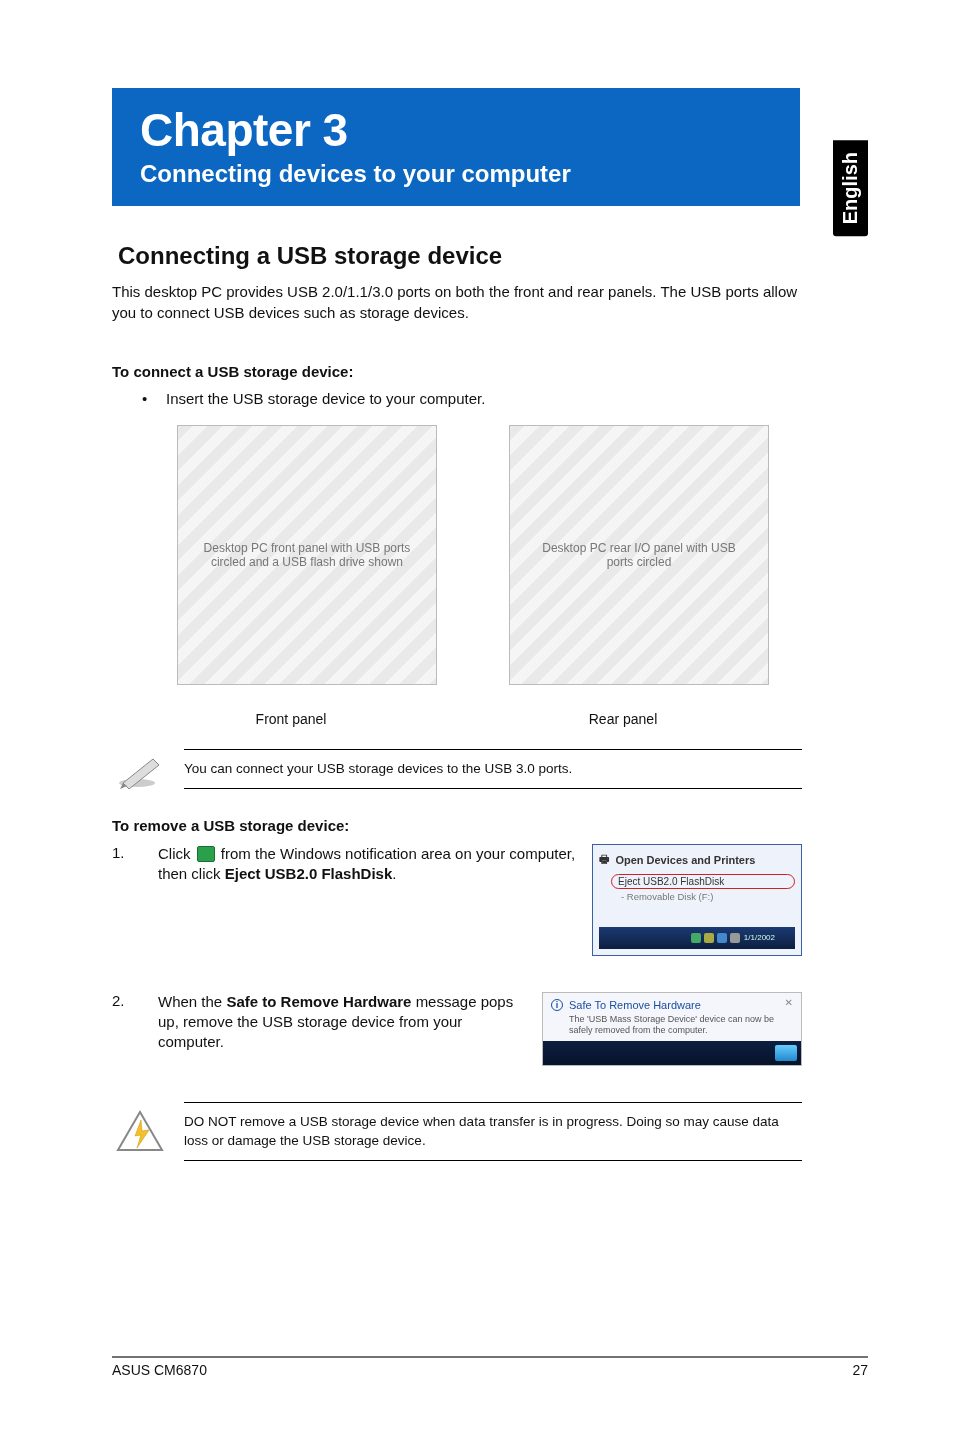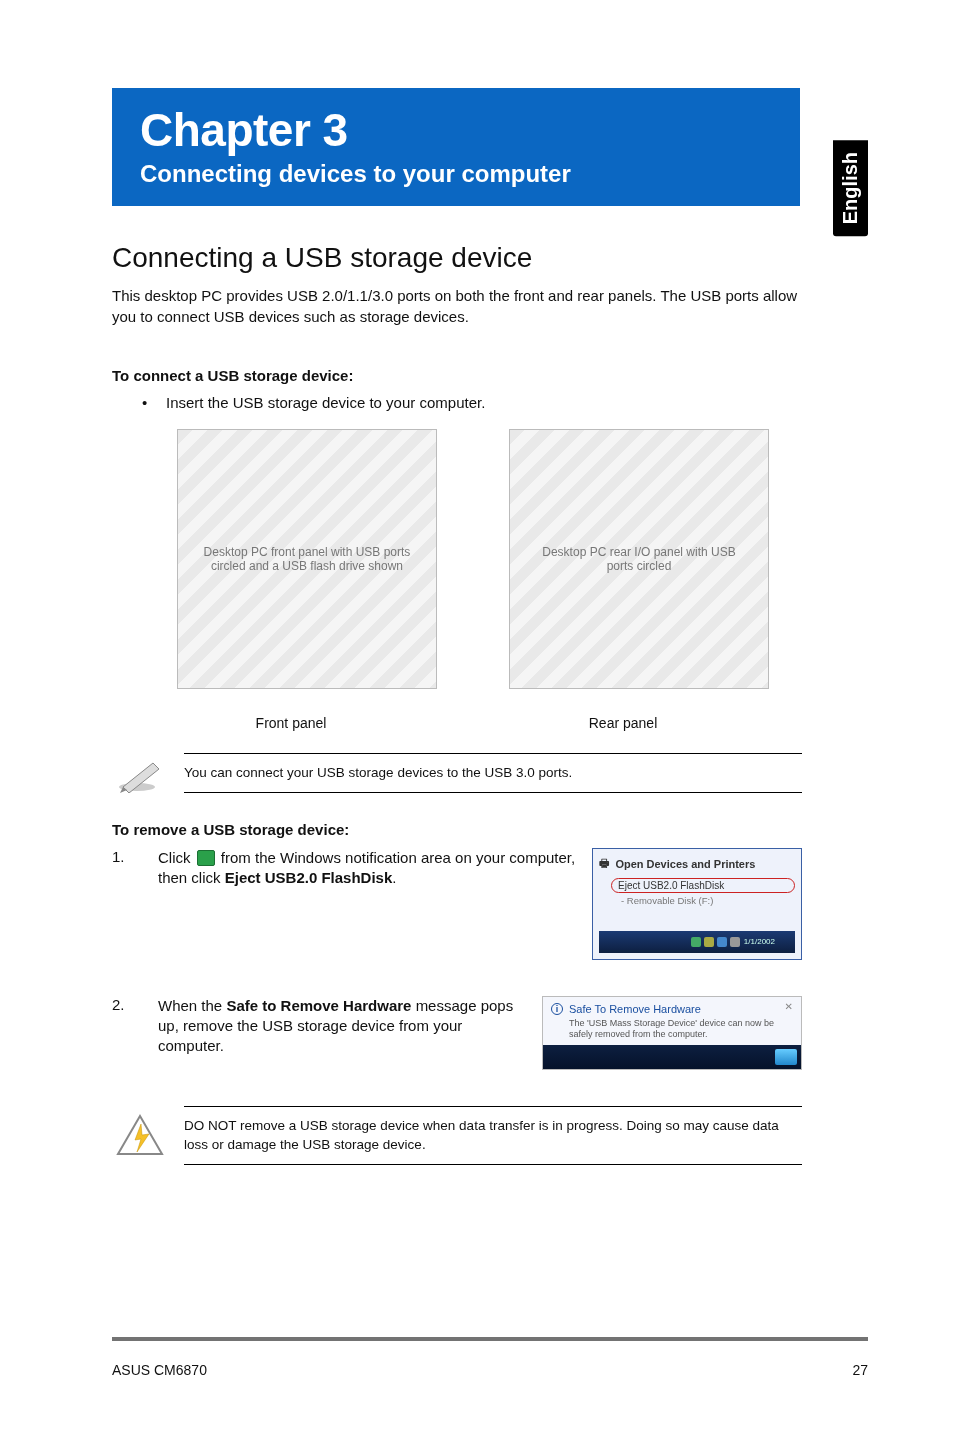--- a/index.html
+++ b/index.html
@@ -14,21 +14,21 @@
   }
   .chapter-banner {
     background: #0b67c2; color: #fff;
     padding: 18px 22px 18px 28px;
     margin-bottom: 36px;
     width: 688px;
   }
   .chapter-banner .ch-num { font-size: 46px; font-weight: bold; line-height: 1.05; letter-spacing: -0.5px; }
   .chapter-banner .ch-title { font-size: 24px; font-weight: bold; margin-top: 6px; }
   .content { width: 690px; }
-  .h2 { font-size: 28px; font-weight: normal; margin-bottom: 12px; }
+  .h2 { font-size: 24px; font-weight: bold; margin-bottom: 12px; margin-left: 6px; }
   .body-text { font-size: 15px; line-height: 1.35; margin-bottom: 40px; }
   .subhead { font-size: 15px; font-weight: bold; margin: 14px 0 10px 0; }
   .bullet-row { display: flex; align-items: flex-start; margin-left: 30px; margin-bottom: 18px; font-size: 15px; }
   .bullet-row .dot { width: 24px; flex:0 0 24px; }
   .bullet-row .txt { flex:1; }
   .images-row { display: flex; gap: 40px; margin: 6px 0 20px 0; justify-content: center; }
   .img-box { display:flex; flex-direction:column; align-items:center; }
   .img-ph {
     width: 260px; height: 260px;
     background: linear-gradient(135deg,#e9e9e9 25%,#f5f5f5 25%,#f5f5f5 50%,#e9e9e9 50%,#e9e9e9 75%,#f5f5f5 75%);
@@ -93,21 +93,21 @@
     background:linear-gradient(#0d1f40,#05122a);
     display:flex; justify-content:flex-end; align-items:center; padding-right:4px;
   }
   .step-img2 .tb .win { width:22px;height:16px;background:linear-gradient(#6cf,#28c);border-radius:2px; }
 
   .warn-box { display:flex; align-items:center; gap:16px; margin-top: 4px; }
   .warn-text-wrap { flex:1; border-top:1px solid #000; border-bottom:1px solid #000; padding:10px 0; font-size:13.5px; line-height:1.35; }
 
   .footer {
     position:absolute; left:112px; right:86px; bottom:60px;
-    border-top:4px solid #737373; padding-top:21px;
+    border-top:2px solid #737373; padding-top:4px;
     display:flex; justify-content:space-between; font-size:14px;margin-top:32px;
   }
   svg { display:block; }
 </style>
 </head>
 <body>
 
 <div class="page">
 
   <div class="lang-tab">English</div>

